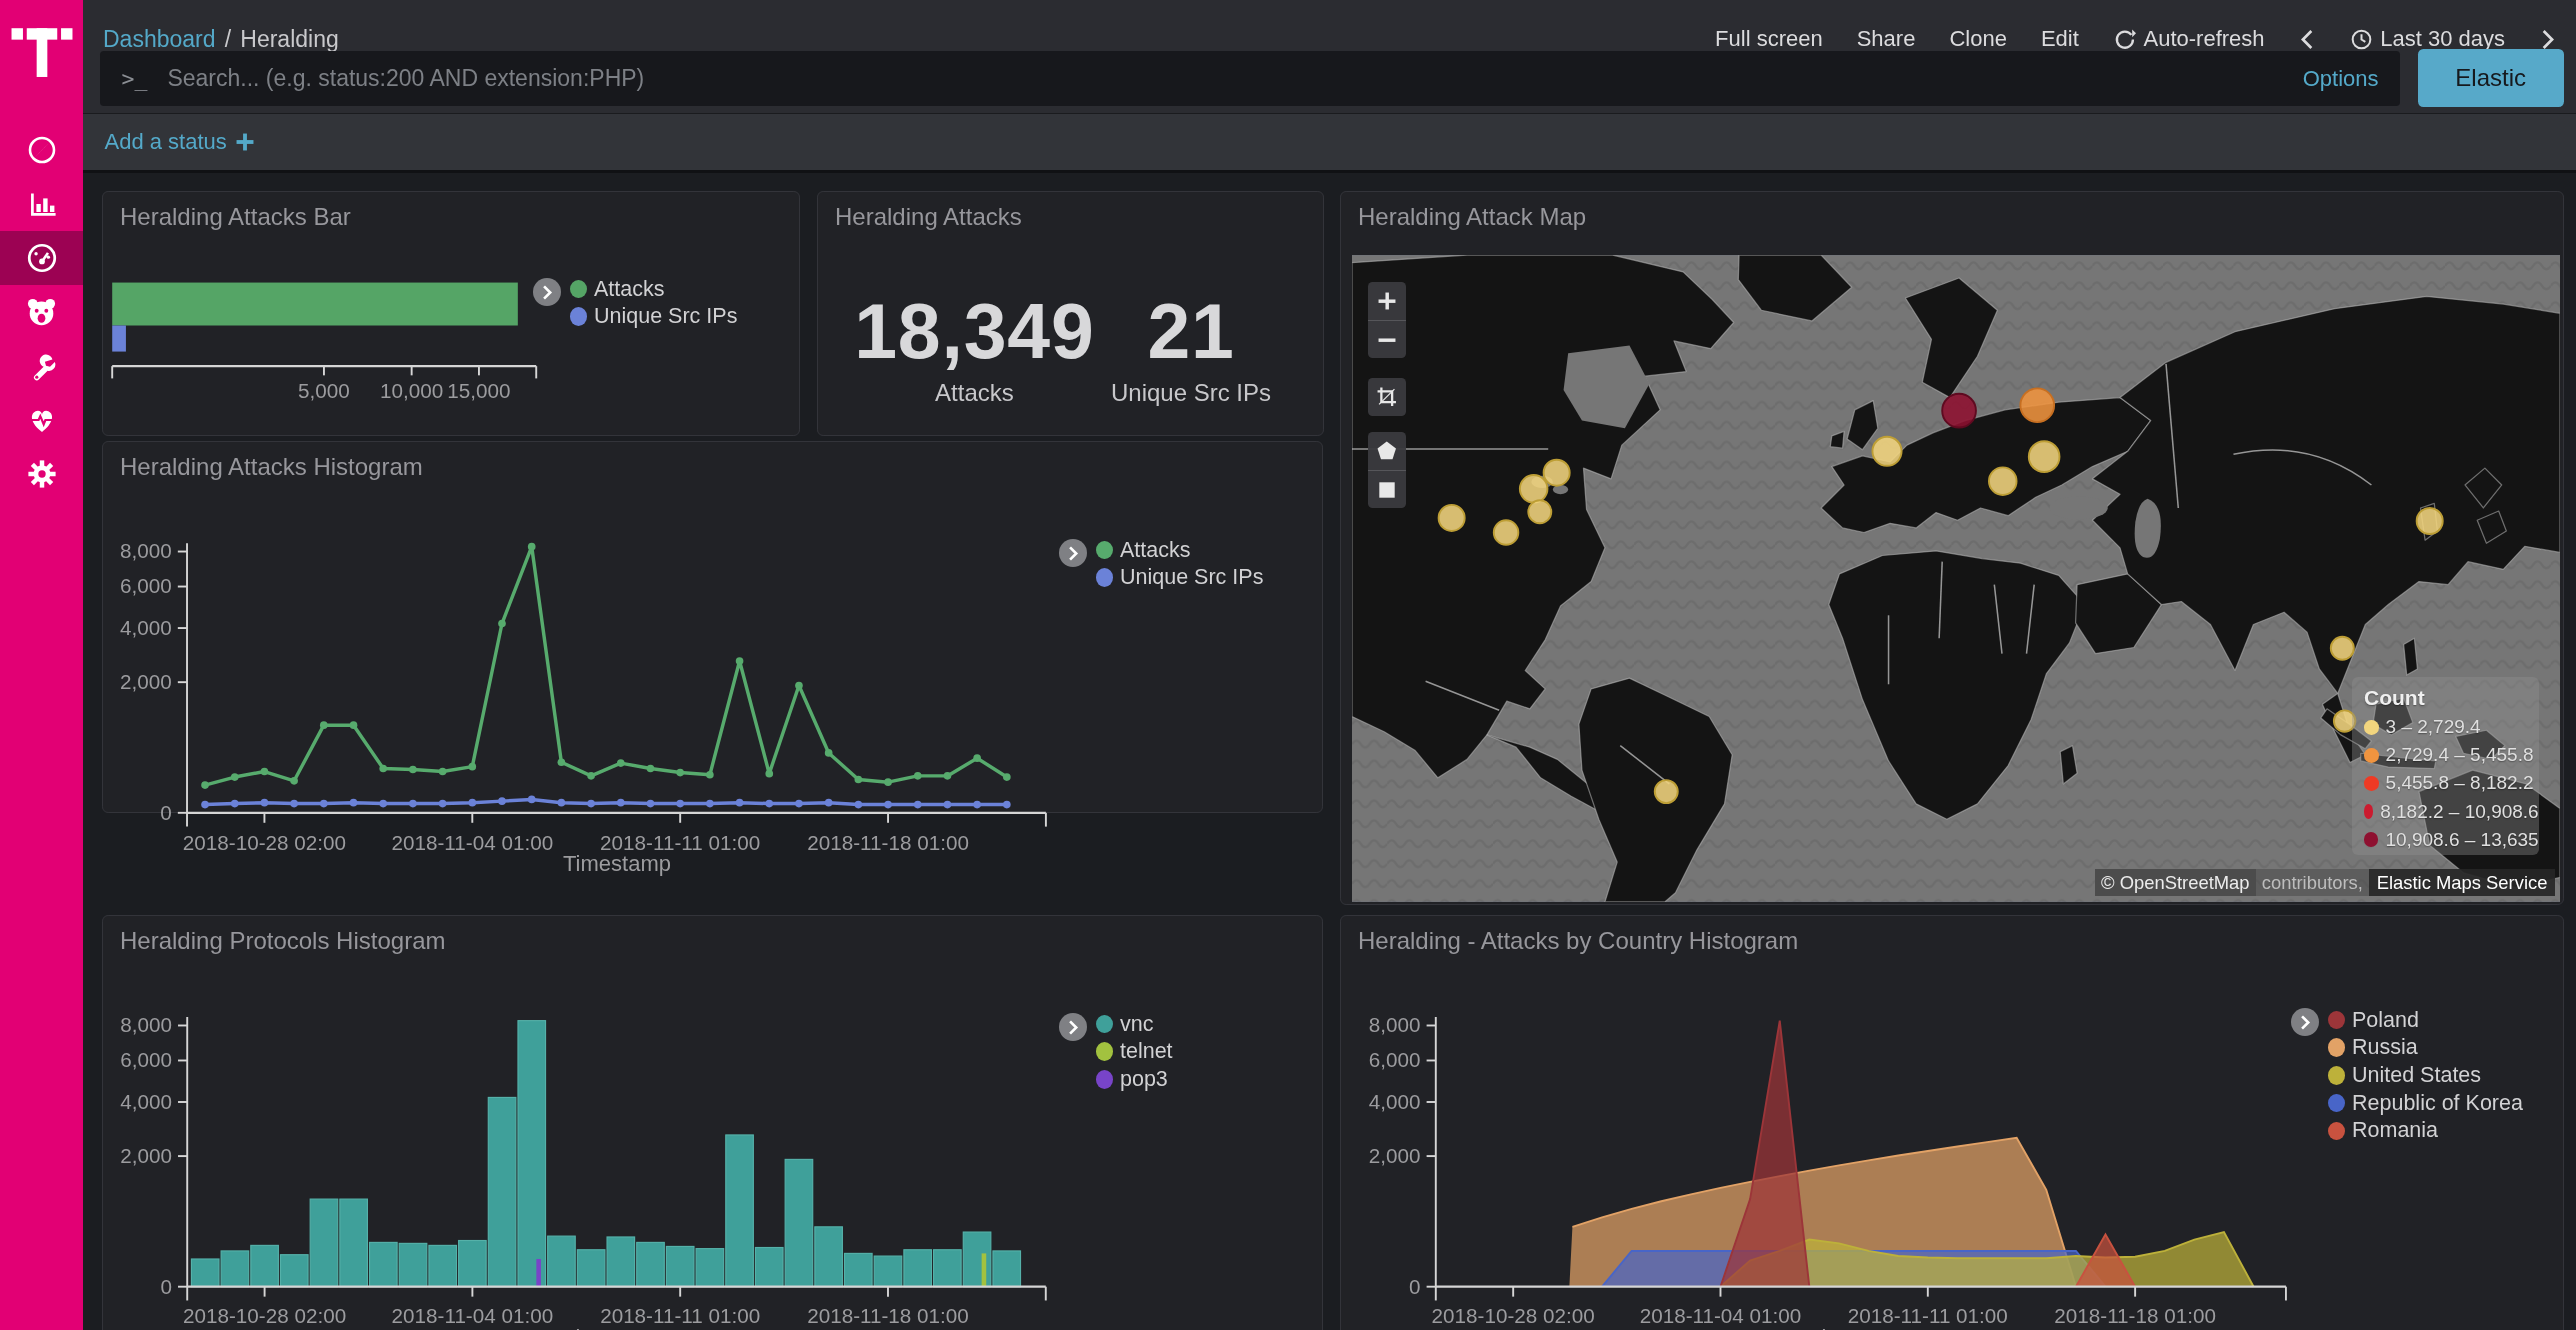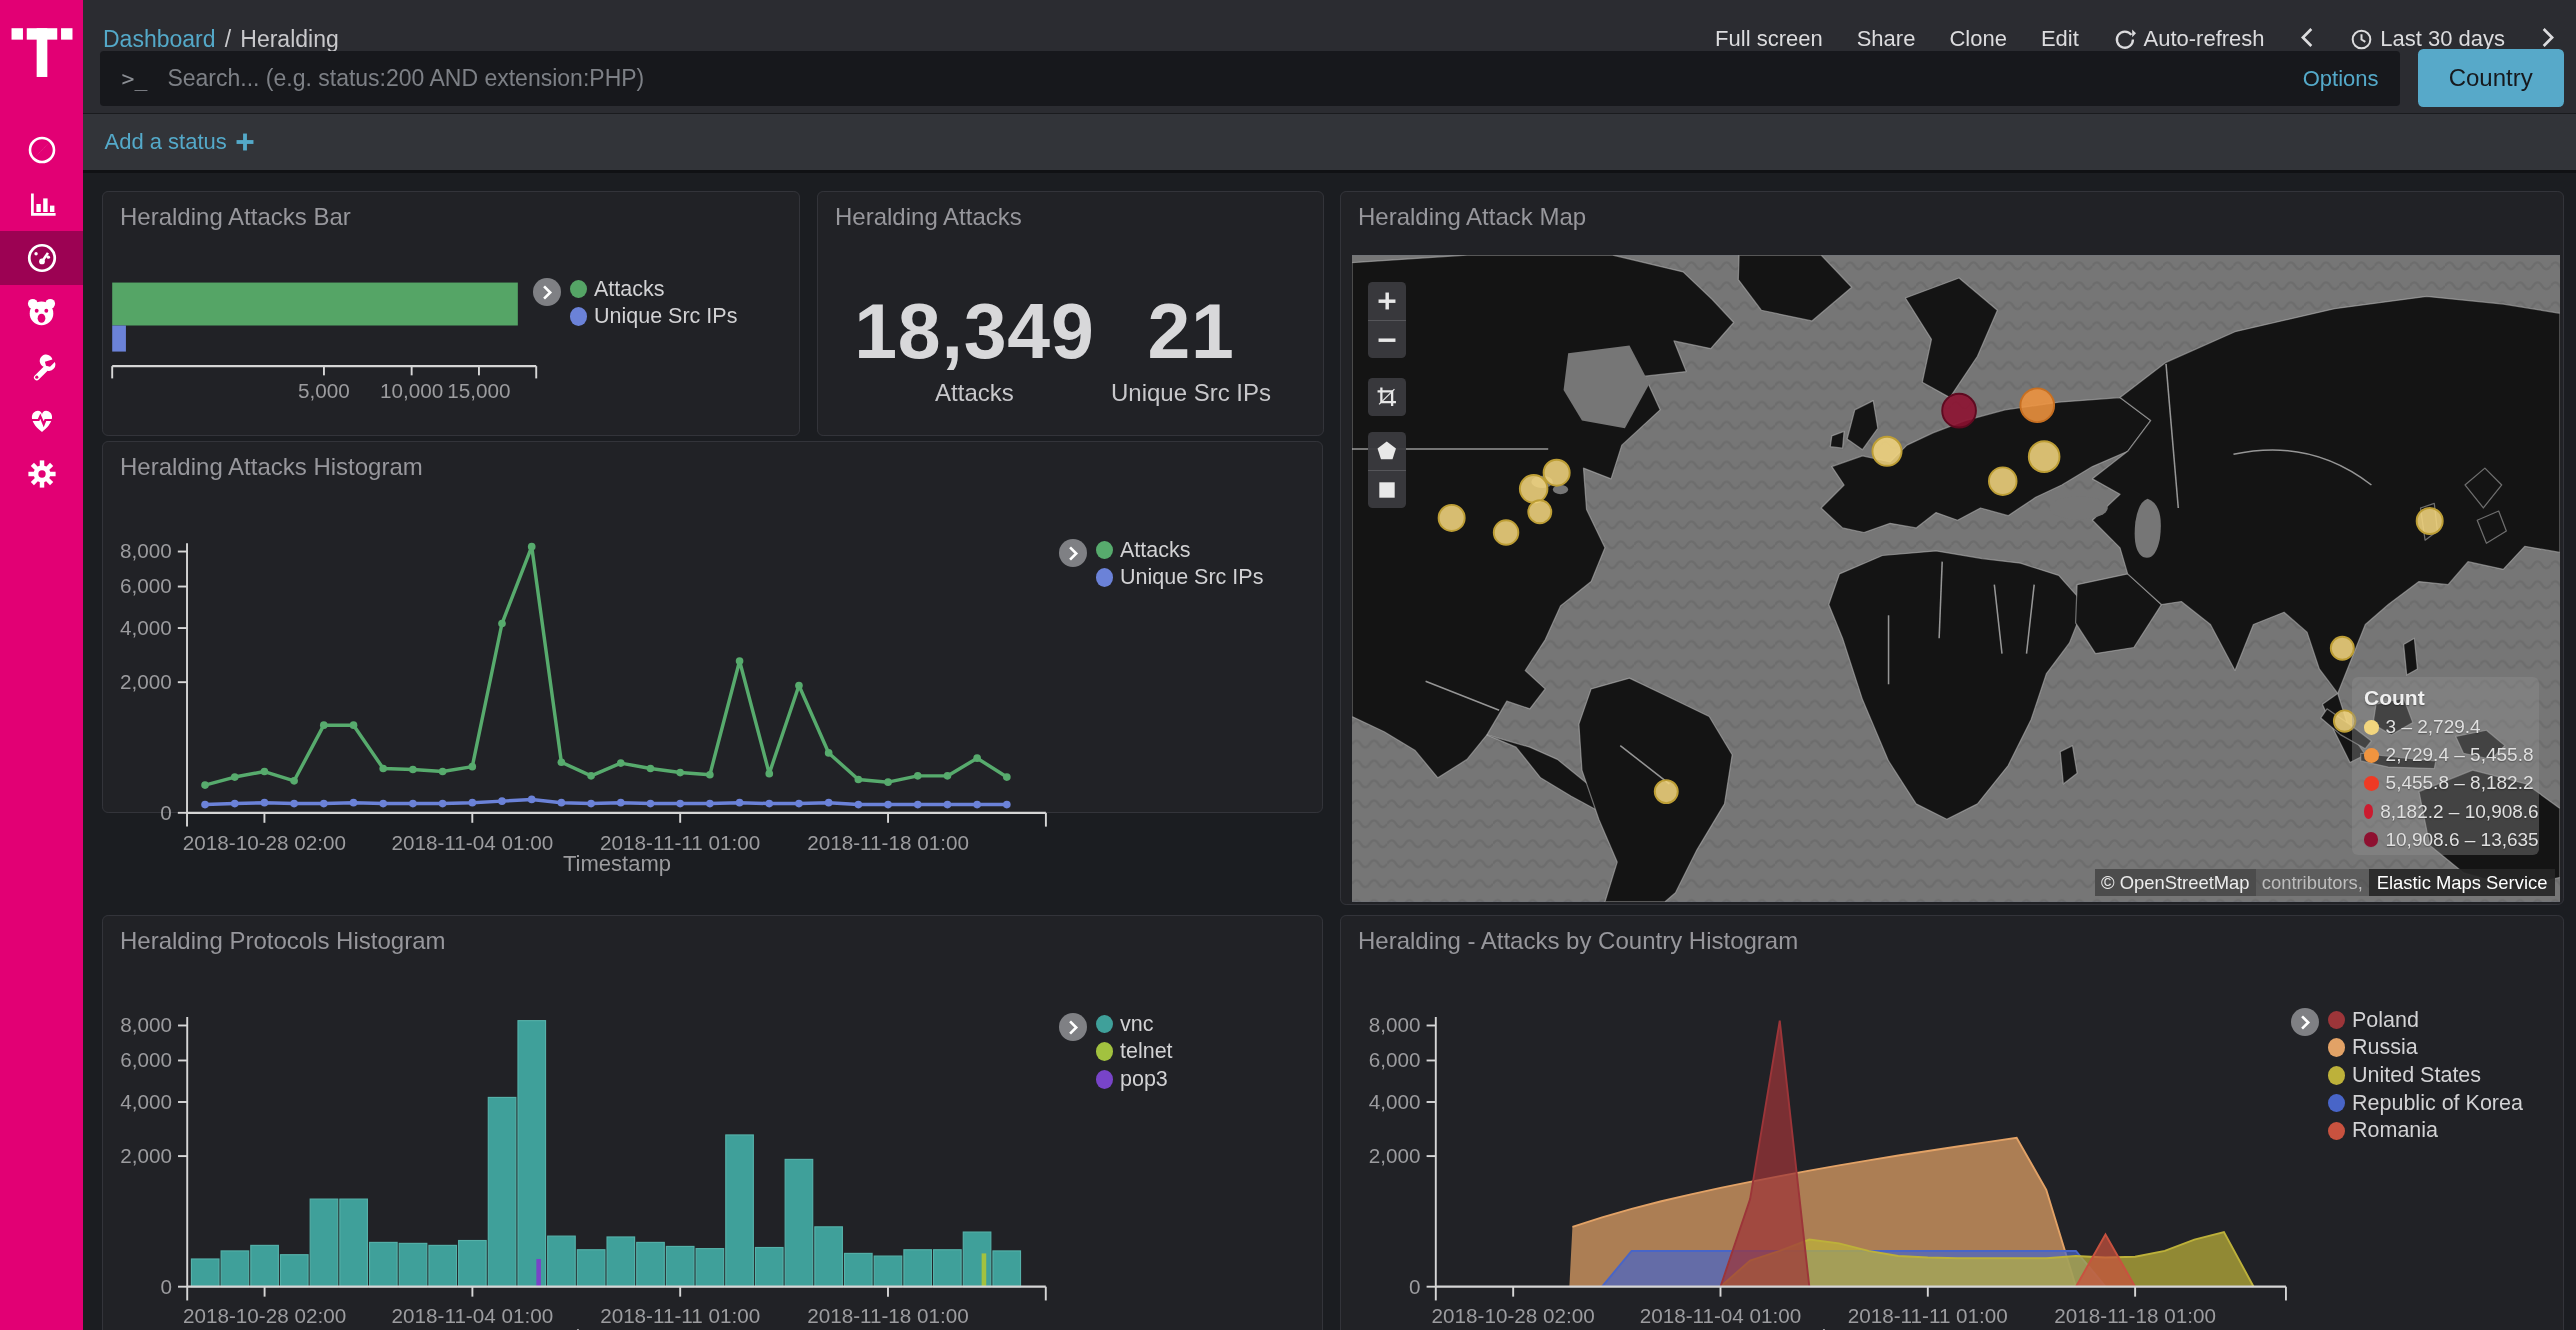--- a/index.html
+++ b/index.html
@@ -9,21 +9,21 @@
   
   #sidebar { left:0; top:0; width:83px; height:1331px; background:#e20074; z-index:10; }
   .side-item { position:relative; width:83px; height:54px; display:flex; align-items:center; justify-content:center; cursor:pointer; }
   .side-item.active { background:#9c0253; }
   #t-logo { width:83px; height:92px; display:flex; align-items:center; justify-content:center; }
   
   #topchrome { left:83px; top:0; width:2493px; height:113px; background:#2b2c31; }
   #navrow { position:absolute; left:0; top:0; right:0; height:48px; display:flex; align-items:center; padding:0 20px;margin-top:15px; }
   #breadcrumb { font-size:23px; color:#c9c9cc; display:flex; gap:9.2px; align-items:center;}
   #breadcrumb .link { color:#54a9c9; cursor:pointer; }
-  #navactions { margin-left:auto; display:flex; align-items:flex-start; gap:34px; font-size:22px; color:#dcdcde; }
+  #navactions { margin-left:auto; display:flex; align-items:center; gap:34px; font-size:22px; color:#dcdcde; }
   .navlink { cursor:pointer; display:flex; align-items:center; gap:7.7px; white-space:nowrap; }
   #queryrow { position:absolute; left:17px; top:51px; right:176px; height:55px; background:#17181c; border-radius:3.8px; display:flex; align-items:center; padding:0 21.5px; }
   #queryrow .prompt { font-family:"DejaVu Sans Mono",monospace; font-size:21.5px; color:#8b8e94; margin-right:20px; }
   #search-input { flex:1; background:transparent; border:none; outline:none; font-size:23px; color:#cfcfd2; font-family:"Liberation Sans",sans-serif; }
   #search-input::placeholder { color:#7d8086; }
   #options-link { font-size:22px; color:#54a9c9; cursor:pointer; margin-left:15.3px; }
   #refresh-btn { position:absolute; right:12.3px; top:49px; width:146px; height:58px; background:#57a9c9; color:#16191d; font-size:24px; border:none; border-radius:5.4px; cursor:pointer; font-family:"Liberation Sans",sans-serif; }
   #filterbar { left:83px; top:113px; width:2493px; height:60px; background:#323439; border-top:1.5px solid #1a1b1e; border-bottom:3.8px solid #101114; display:flex; align-items:center; padding:0 21.5px; }
   #add-filter { color:#54a9c9; font-size:22px; display:flex; align-items:center; gap:7.7px; cursor:pointer; }
   
@@ -166,21 +166,21 @@
             <polyline points="6,4 17,15 6,26" stroke="#dcdcde" stroke-width="3.5" fill="none"></polyline>
           </svg>
       </span>
     </div>
   </div>
   <div id="queryrow">
     <span class="prompt">&gt;_</span>
     <input id="search-input" value="" placeholder="Search... (e.g. status:200 AND extension:PHP)" style="">
     <span id="options-link">Options</span>
   </div>
-  <button id="refresh-btn">Country</button>
+  <button id="refresh-btn">Elastic</button>
 </div>
 <div id="filterbar" class="abs">
   <span id="add-filter">
     <span>Add a status</span>
     <svg width="20" height="20" viewBox="0 0 26 26">
         <rect x="10.5" y="2" width="5" height="22" fill="#54a9c9"></rect>
         <rect x="2" y="10.5" width="22" height="5" fill="#54a9c9"></rect>
       </svg>
   </span>
 </div>

